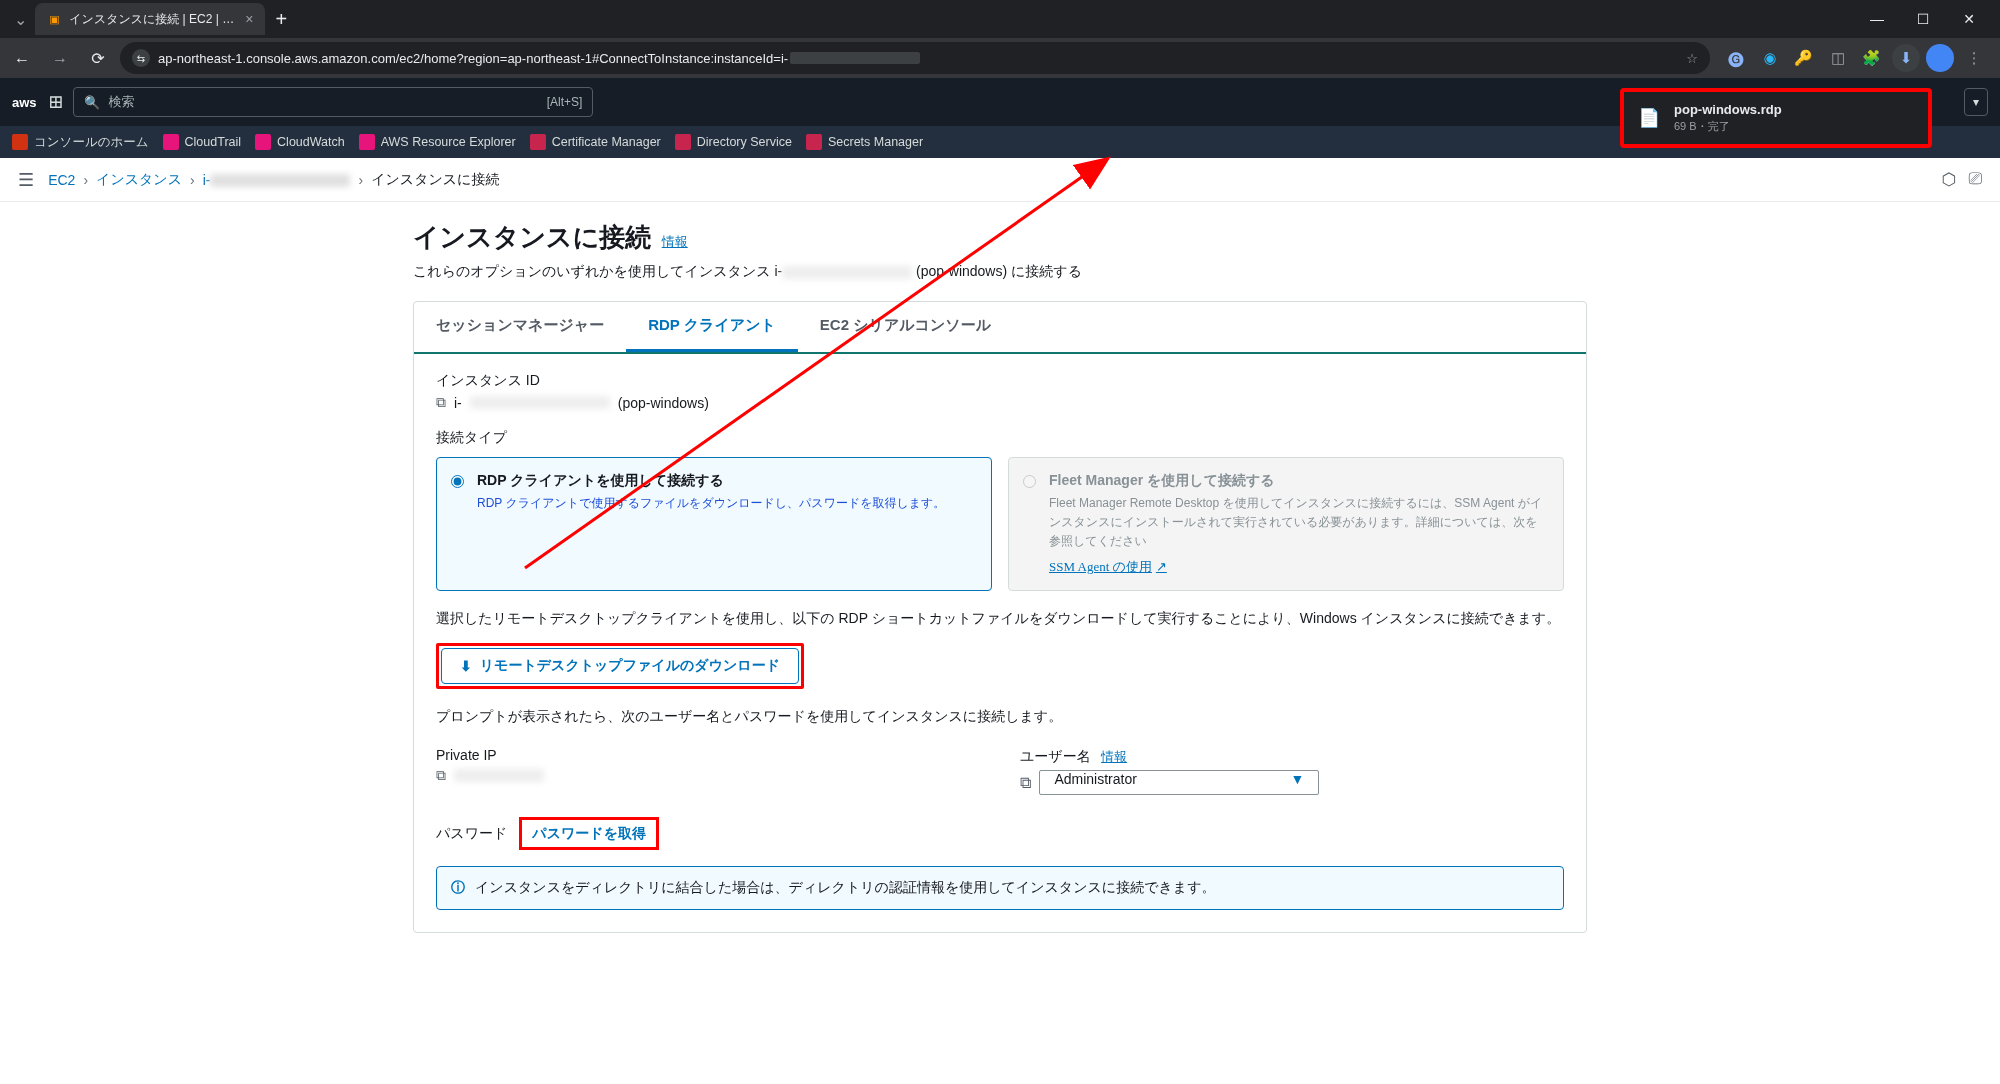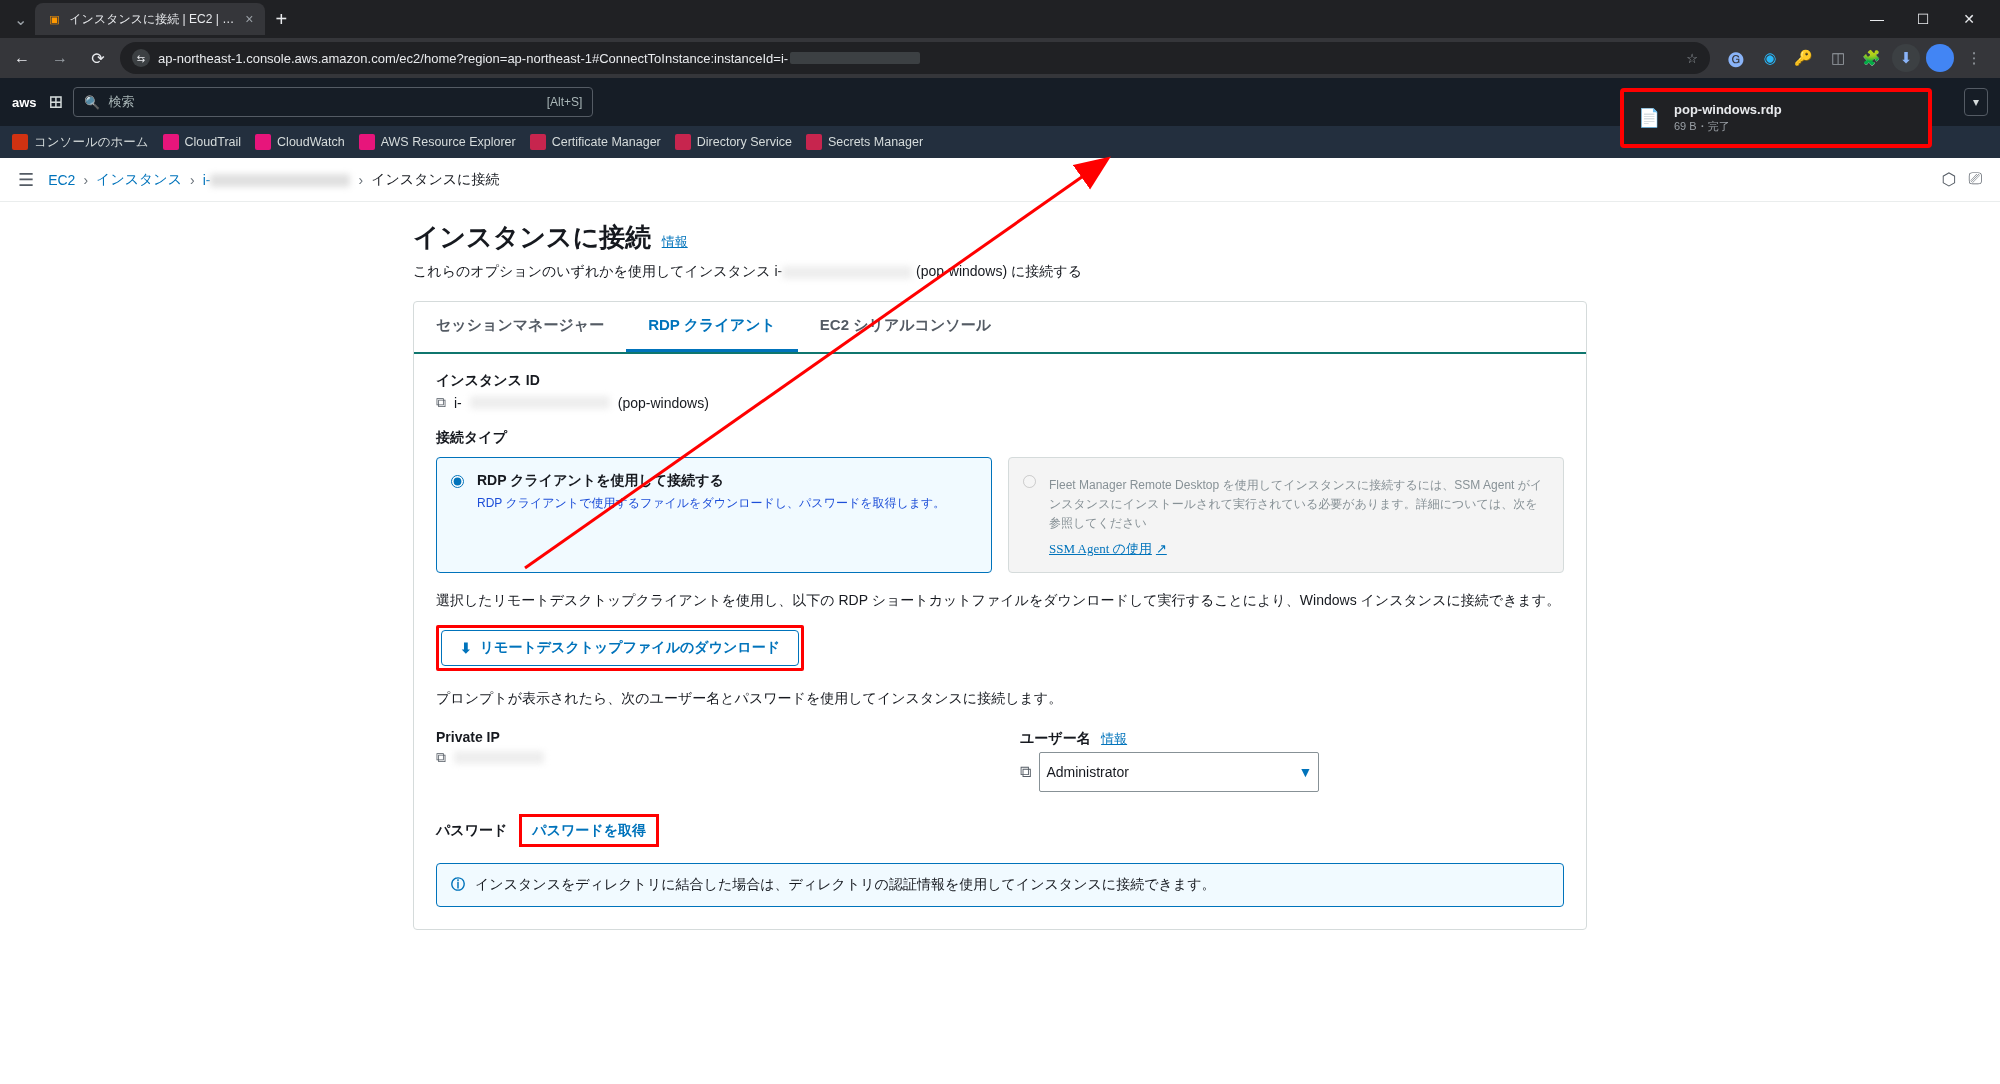--- a/index.html
+++ b/index.html
@@ -65,21 +65,21 @@
   .page h1 { font-size:26px; font-weight:700; display:inline-block;}
   .page .info-link { color:#0073bb; font-size:13px; margin-left:6px;}
   .subtitle { font-size:14px; color:#16191f; margin-top:8px;}
   .subtitle .blur { display:inline-block;width:130px;height:13px;background:#eee;border-radius:2px;filter:blur(3px);vertical-align:middle;}
 
   .panel { border:1px solid #d5dbdb; border-radius:4px; margin-top:20px; padding:0 0 22px 0;}
   .tabs { display:flex; border-bottom:2px solid #0f766e; }
   .tabs .tabitem { padding:14px 22px; font-size:15px; font-weight:700; color:#545b64; cursor:pointer;}
   .tabs .tabitem.active { color:#0073bb; border-bottom:3px solid #0073bb;}
   .pcontent { padding:18px 22px 0 22px; }
-  .label { font-size:14px; font-weight:700; margin-bottom:4px;}
+  .label { font-size:14px; font-weight:400; margin-bottom:4px;}
   .copyline { display:flex; align-items:center; gap:8px; font-size:14px; color:#16191f;}
   .copyline .cico { color:#545b64;}
   .copyline .blur { display:inline-block;width:140px;height:13px;background:#eee;border-radius:2px;filter:blur(3px);}
 
   .radio-cards { display:flex; gap:16px; margin-top:10px;}
   .card { flex:1; border:1px solid #d5dbdb; border-radius:4px; padding:14px 16px; position:relative; background:#fff;}
   .card.selected { border:1px solid #0073bb; background:#f1faff;}
   .card.disabled { background:#f4f4f4; }
   .card input[type=radio]{ position:absolute; left:14px; top:17px; accent-color:#0073bb;}
   .card .ctitle { font-size:14px; font-weight:700; margin-left:24px; color:#16191f;}
@@ -89,21 +89,21 @@
   .card .clink { color:#0073bb; font-size:13px; margin-left:24px; margin-top:6px; display:inline-flex; align-items:center; gap:4px;font-family:Liberation Serif, serif;}
 
   .ptext { font-size:14px; margin-top:16px; line-height:1.6;}
   .dl-btn { display:inline-flex; align-items:center; gap:8px; border:1px solid #0073bb; color:#0073bb; background:#fff; padding:8px 18px; border-radius:4px; font-size:14px; font-weight:600; margin-top:14px;}
   .dl-box { display:inline-block; border:3px solid #ff0000; padding:2px; border-radius:2px; margin-top:14px;}
   .dl-box .dl-btn { margin-top:0;}
 
   .cols { display:flex; gap:40px; margin-top:20px;}
   .cols .col { flex:1;}
   .select-wrap { display:flex; align-items:center; gap:8px;}
-  .sel { flex:1; max-width:280px; border:1px solid #879196; border-radius:2px; height:40px; display:flex; align-items:center; padding:0 6px; font-size:14px; justify-content:space-between;}
+  .sel { flex:1; max-width:280px; border:1px solid #879196; border-radius:2px; height:25px; display:flex; padding:0 14px; font-size:14px; justify-content:space-between;}
   .sel .arrow { color:#0073bb;}
 
   .pwd-row { display:flex; align-items:center; gap:12px; margin-top:22px;}
   .pwd-row .label { margin:0;}
   .get-pwd { border:3px solid #ff0000; padding:4px 10px;}
   .get-pwd a { color:#0073bb; font-weight:700; font-size:14px; text-decoration:none;}
 
   .info-box { border:1px solid #0073bb; background:#f1faff; border-radius:4px; padding:12px 14px; margin-top:16px; display:flex; gap:10px; font-size:14px;}
   .info-box .iico { color:#0073bb; font-weight:bold;}
 
@@ -239,20 +239,21 @@
 
           <div class="label" style="margin-top:18px;">接続タイプ</div>
           <div class="radio-cards">
             <label class="card selected">
               <input type="radio" name="conn" checked="" style="">
               <div class="ctitle">RDP クライアントを使用して接続する</div>
               <div class="cdesc">RDP クライアントで使用するファイルをダウンロードし、パスワードを取得します。</div>
             </label>
             <label class="card disabled">
               <input type="radio" name="conn" disabled="" style="">
+              <div class="ctitle">Fleet Manager を使用して接続する</div>
               <div class="cdesc">Fleet Manager Remote Desktop を使用してインスタンスに接続するには、SSM Agent がインスタンスにインストールされて実行されている必要があります。詳細については、次を参照してください</div>
               <a href="#" class="clink">
                   <span>SSM Agent の使用</span> 
                   <span>↗</span>
                 </a>
             </label>
           </div>
 
           <div class="ptext">選択したリモートデスクトップクライアントを使用し、以下の RDP ショートカットファイルをダウンロードして実行することにより、Windows インスタンスに接続できます。</div>
 

